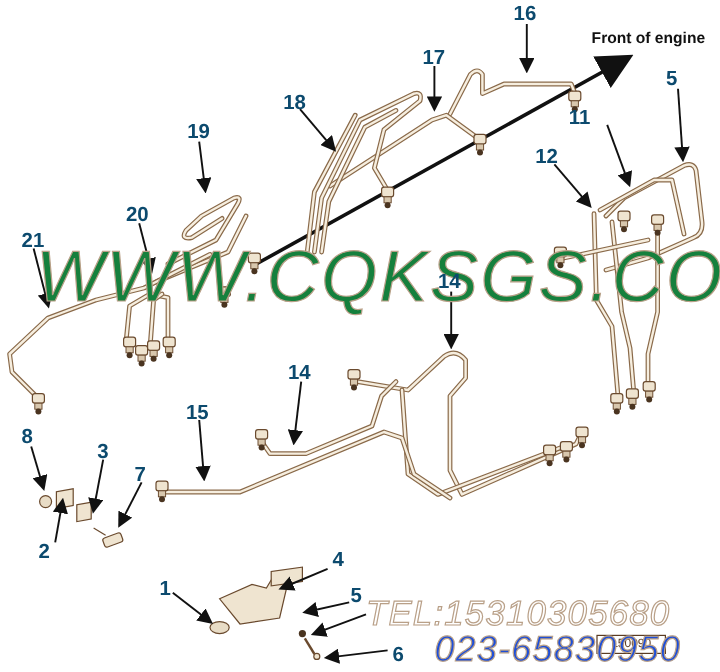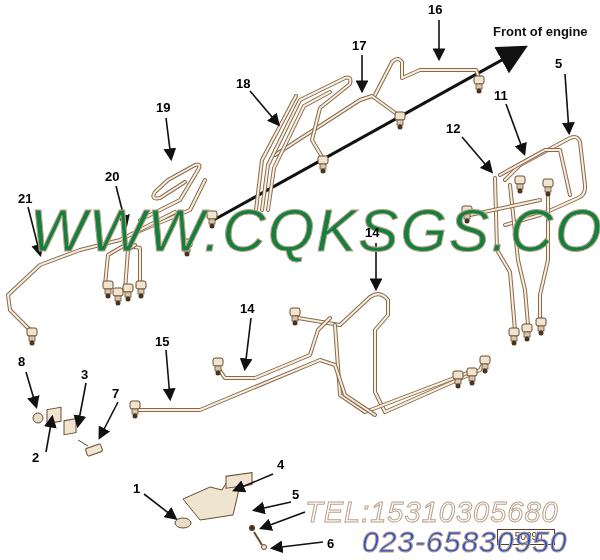--- a/index.html
+++ b/index.html
@@ -1,21 +1,21 @@
 <!DOCTYPE html>
 <html><head>
 <meta charset="utf-8">
 <style>
   html, body { margin: 0; padding: 0; background: #ffffff; }
   body { width: 600px; height: 560px; position: relative; overflow: hidden;
          font-family: "Liberation Sans", sans-serif; }
   #stage { position: absolute; left: 0; top: 0; width: 600px; height: 560px; }
   svg { position: absolute; left: 0; top: 0; }
   .callout { position: absolute; font-family: "Liberation Sans", sans-serif;
-             font-weight: bold; font-size: 13px; color: #000000; line-height: 1; }
+             font-weight: bold; font-size: 17px; color: #0c4a6e; line-height: 1; }
   .front-label { position: absolute; left: 493px; top: 24px; font-weight: bold;
                  font-size: 13px; color: #111; font-family: "Liberation Sans", sans-serif; }
   .watermark-url { position: absolute; left: 30px; top: 196px; font-size: 60px;
                    font-style: italic; color: #15803d; -webkit-text-stroke: 1px #b9a088;
                    letter-spacing: 2px; font-family: Liberation Sans, sans-serif; }
   .watermark-tel { position: absolute; left: 305px; top: 498px; font-size: 29px;
                    font-style: italic; color: #fff; -webkit-text-stroke: 1px #b9a088;
                    letter-spacing: 1px; font-family: "Liberation Sans", sans-serif; line-height: 1; }
   .watermark-phone { position: absolute; left: 362px; top: 527px; font-size: 30px;
                      font-style: italic; color: #1d4ed8; -webkit-text-stroke: 1px #b9a088;
@@ -202,21 +202,21 @@
 
   <div class="callout" style="left:133px;top:482px">1</div>
   <div class="callout" style="left:32px;top:451px">2</div>
   <div class="callout" style="left:81px;top:368px">3</div>
   <div class="callout" style="left:277px;top:458px">4</div>
   <div class="callout" style="left:292px;top:488px">5</div>
   <div class="callout" style="left:327px;top:537px">6</div>
   <div class="callout" style="left:112px;top:387px">7</div>
   <div class="callout" style="left:18px;top:355px">8</div>
   <div class="callout" style="left:555px;top:57px">5</div>
-  <div class="callout" style="left:494px;top:89px">11</div>
+  <div class="callout" style="left:474px;top:89px">11</div>
   <div class="callout" style="left:446px;top:122px">12</div>
   <div class="callout" style="left:365px;top:226px">14</div>
   <div class="callout" style="left:240px;top:302px">14</div>
   <div class="callout" style="left:155px;top:335px">15</div>
   <div class="callout" style="left:428px;top:3px">16</div>
   <div class="callout" style="left:352px;top:39px">17</div>
   <div class="callout" style="left:236px;top:77px">18</div>
   <div class="callout" style="left:156px;top:101px">19</div>
   <div class="callout" style="left:105px;top:170px">20</div>
   <div class="callout" style="left:18px;top:192px">21</div>

